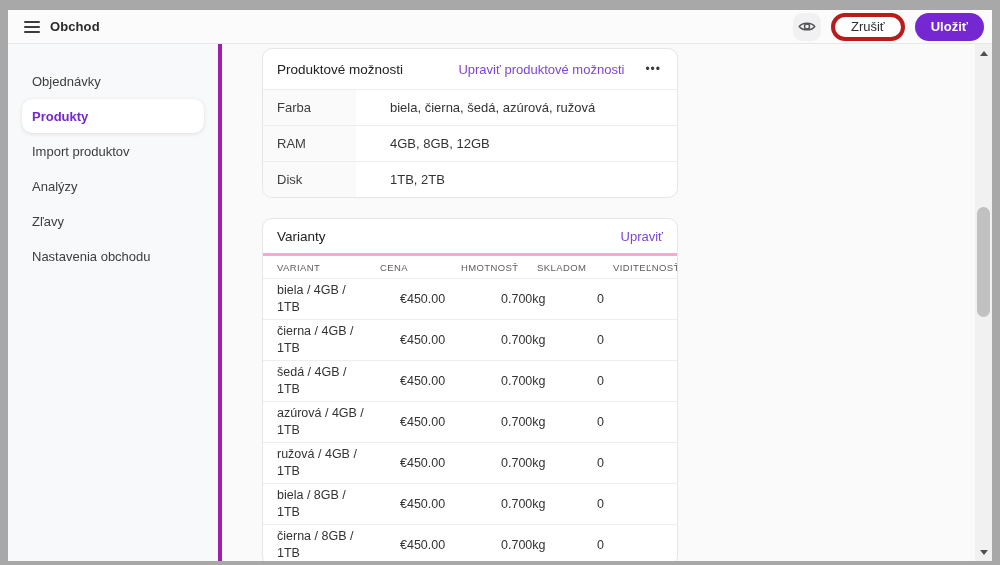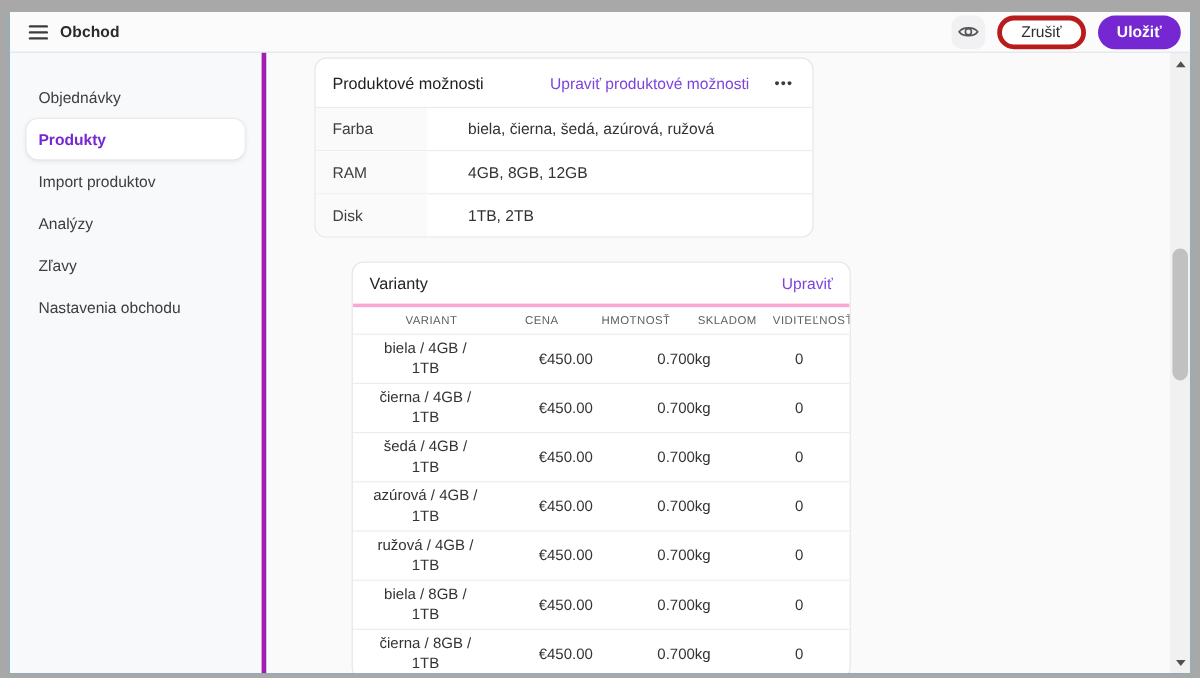--- a/index.html
+++ b/index.html
@@ -41,28 +41,28 @@
     padding:20px 14px 0 14px;
   }
   .side-item {
     height:34px; margin-bottom:1px; display:flex; align-items:center;
     padding:0 10px; border-radius:10px; font-size:13px; color:#3d3d3d; cursor:pointer;
   }
   .side-item.active {
     background:#fff; font-weight:700;
     box-shadow:0 1px 4px rgba(0,0,0,.10), 0 0 1px rgba(0,0,0,.06);
   }
-  .main { flex:1; background:#fafafa; position:relative; overflow:hidden;text-align:center; }
+  .main { flex:1; background:#fafafa; position:relative; overflow:hidden; }
   
   .card {
     position:absolute; left:40px; width:416px; background:#fff;
     border:1px solid #e6e6e8; border-radius:10px; overflow:hidden;
   }
   .card-options { top:4px; }
-  .card-variants { top:174px;margin-left:31px; }
+  .card-variants { top:174px; }
   .card-head {
     display:flex; align-items:center; padding:0 14px;
   }
   .card-options .card-head { height:40px; }
   .card-variants .card-head { height:34px; }
   .card-title { font-size:13.5px; font-weight:500; color:#222; }
   .card-head-right { margin-left:auto; display:flex; align-items:center; gap:21px; }
   .link { font-size:13px; font-weight:500; text-decoration:none; cursor:pointer; }
   .dots { font-size:12px; letter-spacing:1px; color:#3a3a3a; cursor:pointer; line-height:1; padding-right:2px; }
   

